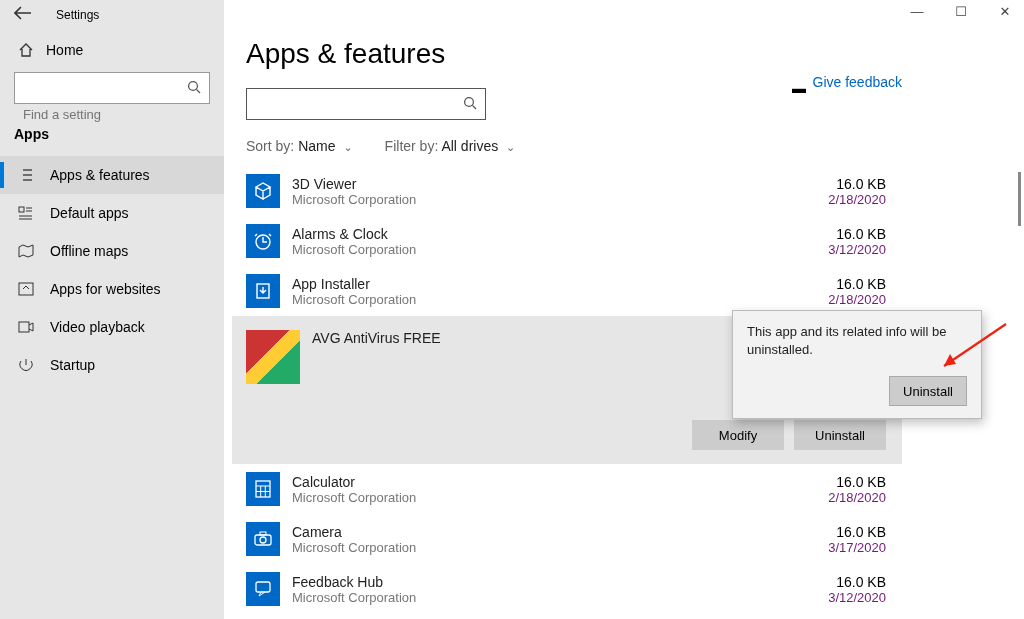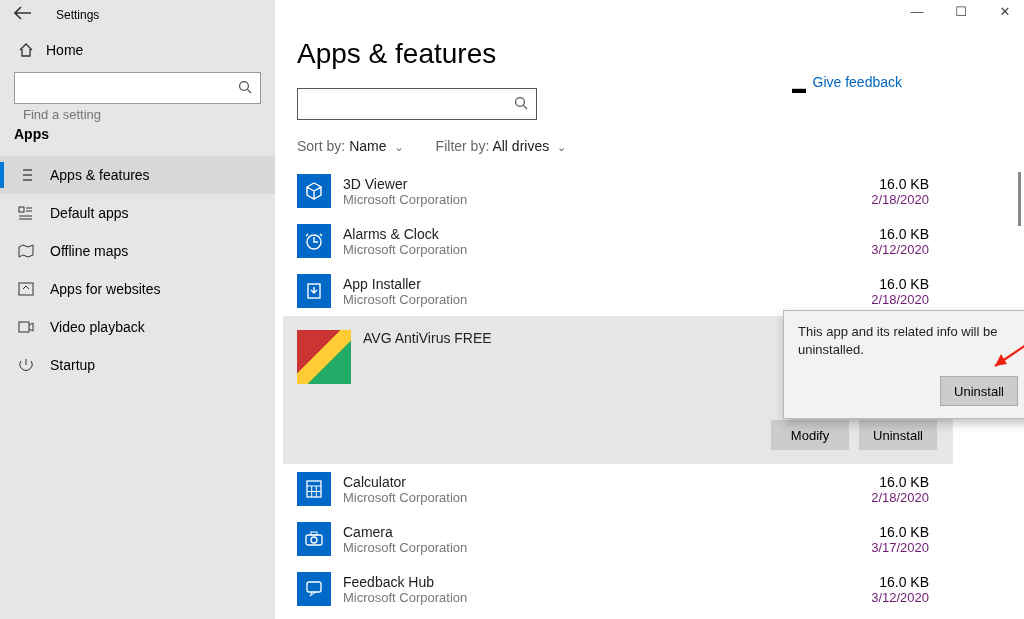--- a/index.html
+++ b/index.html
@@ -1,20 +1,20 @@
 <!DOCTYPE html>
 <html><head>
 <meta charset="utf-8">
 <style>
   * { box-sizing: border-box; font-family: "Segoe UI", Arial, sans-serif; }
   html, body { margin: 0; padding: 0; width: 1024px; height: 619px; background: #fff; overflow: hidden; }
   body { display: flex; flex-direction: row; }
 
   
-  .sidebar { width: 275px; height: 100%; background: #e6e6e6; display: flex; flex-direction: column; }
+  .sidebar { width: 224px; height: 100%; background: #e6e6e6; display: flex; flex-direction: column; }
   .sidebar-top { display: flex; align-items: center; padding: 6px 14px 10px 14px; gap: 24px; }
   .back-arrow { width: 18px; cursor: pointer; }
   .title-settings { font-size: 12px; }
   .home-row { display: flex; align-items: flex-start; gap: 10px; padding: 8px 18px; font-size: 14px; cursor: pointer; }
   .home-row .icn { width: 18px; text-align: center; }
   .search-wrap { padding: 6px 14px 14px 14px; }
   .search-box { position: relative; width: 100%; height: 32px; background: #fff; border: 1px solid #999; }
   .search-box input { border: none; outline: none; width: 88%; height: 100%; padding: 0 8px; font-size: 13px; background: transparent; margin-top: 26px; }
   .search-box .mag { position: absolute; right: 8px; top: 7px; color: #555; font-size: 13px; }
   .apps-hd { padding: 8px 14px 8px 14px; font-weight: 600; font-size: 14px; }
@@ -35,29 +35,29 @@
   .sortfilter .val { color: #222; }
   .sortfilter .chev { font-size: 11px; margin-left: 4px; color: #666; }
 
   .applist { margin-left: 8px; width: 670px; }
   .approw { display: flex; align-items: center; padding: 8px 10px 8px 14px; cursor: pointer; }
   .appicon { width: 34px; height: 34px; background: #0068c6; display: flex; align-items: center; justify-content: center; color: #fff; font-size: 18px; }
   .appicon.avg { background: linear-gradient(135deg,#c33 40%,#fc3 40%,#fc3 60%,#2a6 60%); }
   .apptext { flex: 1; padding-left: 12px; }
   .appname { font-size: 14px; color: #222; }
   .apppub { font-size: 13px; color: #777; }
-  .appmeta { text-align: right; width: 80px; margin-right: 14px; }
+  .appmeta { text-align: right; width: 80px; margin-right: 6px; }
   .appsize { font-size: 14px; }
   .appdate { font-size: 13px; color: #701a75; }
 
   .approw.selected { background: #e6e6e6; align-items: flex-start; padding-top: 14px; padding-bottom: 14px; flex-wrap: wrap; }
   .approw.selected .appicon { width: 54px; height: 54px; }
   .selected-version { font-size: 13px; color: #777; margin-top: 12px; }
   .selected-actions { width: 100%; display: flex; justify-content: flex-end; gap: 10px; margin-top: 36px; padding-right: 6px; }
-  .selected-actions button { width: 78px; height: 30px; background: #ccc; border: none; font-size: 13px; cursor: pointer; }
+  .selected-actions button { width: 92px; height: 30px; background: #ccc; border: none; font-size: 13px; cursor: pointer; }
 
   
   .popup { position: absolute; left: 508px; top: 310px; width: 250px; background: #f2f2f2; border: 1px solid #bbb; box-shadow: 2px 4px 10px rgba(0,0,0,0.25); padding: 12px 14px 12px 14px; z-index: 10; }
   .popup-msg { font-size: 13px; line-height: 1.35; color: #222; }
   .popup-btnrow { display: flex; justify-content: flex-end; margin-top: 18px; }
   .popup-btnrow button { width: 78px; height: 30px; background: #ccc; border: 1px solid #aaa; font-size: 13px; cursor: pointer; }
 
   
   .arrow-anno { position: absolute; left: 710px; top: 320px; pointer-events: none; z-index: 20; }
   .arrow-anno svg line { stroke: #e21; stroke-width: 2.2; }

